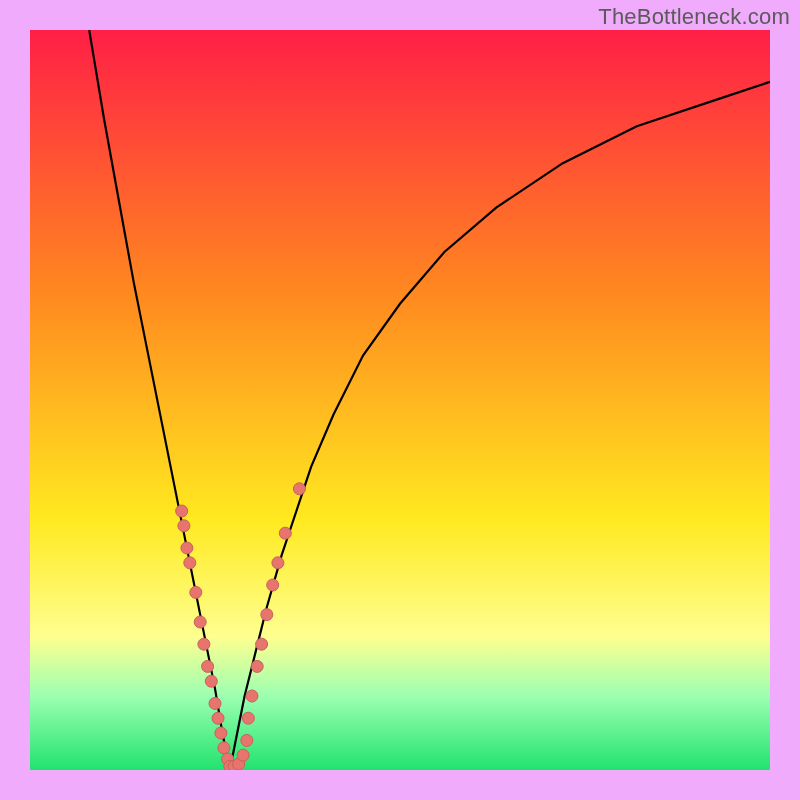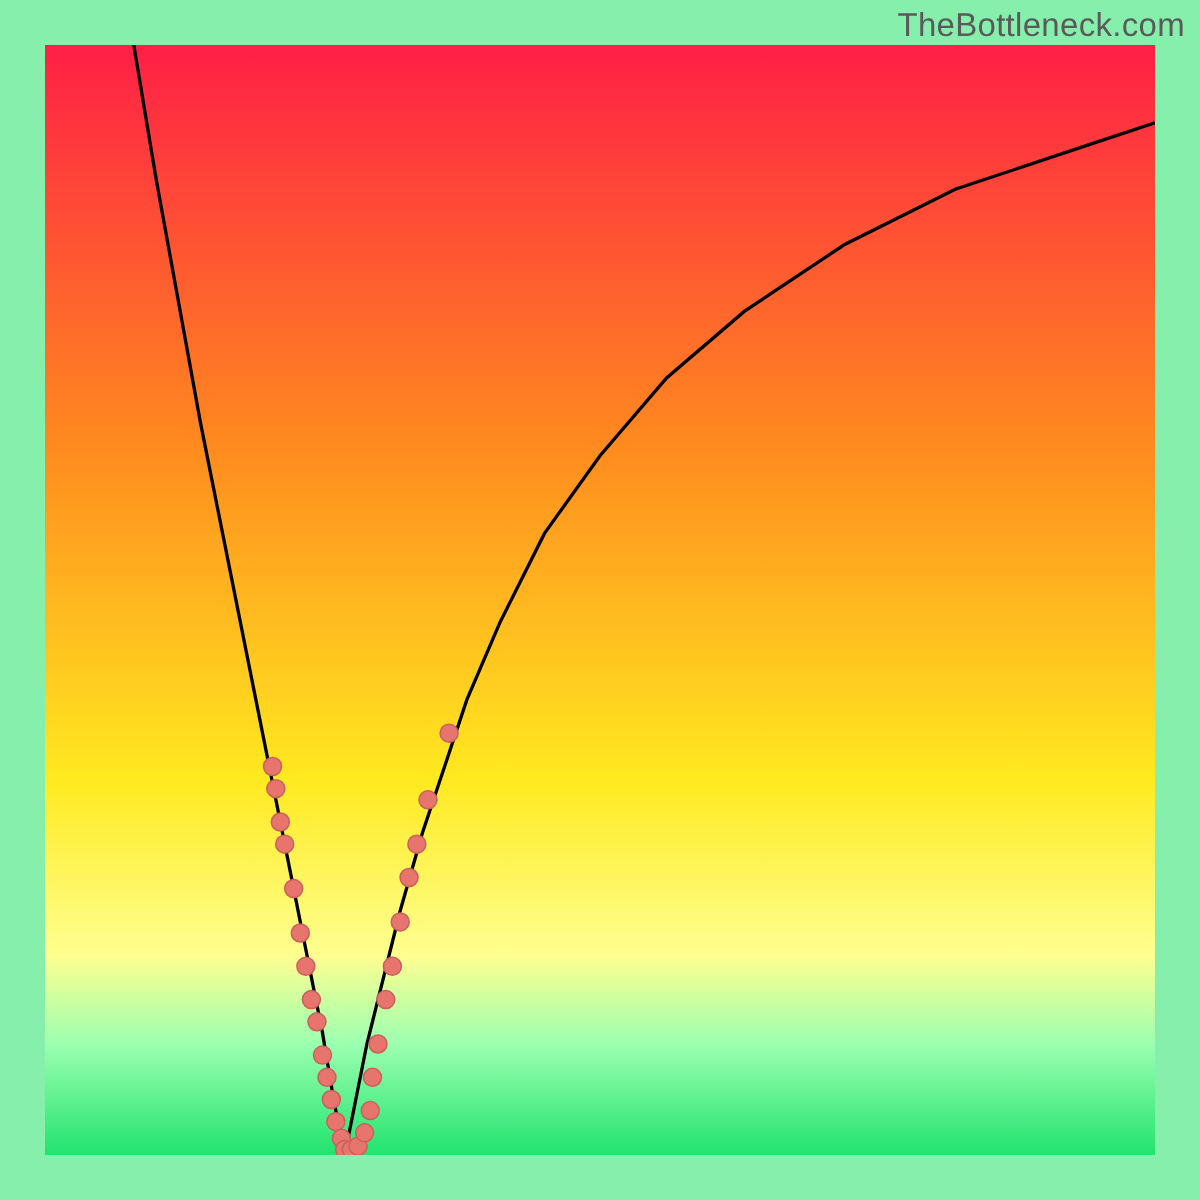--- a/index.html
+++ b/index.html
@@ -10,21 +10,21 @@
     overflow: hidden;
     background: #000;
     font-family: Arial, Helvetica, sans-serif;
   }
   .frame {
     position: absolute;
     left: 0;
     top: 0;
     width: 800px;
     height: 800px;
-    background: #86efac;
+    background: #f0abfc;
   }
   .plot-area {
     position: absolute;
     left: 30px;
     top: 30px;
     width: 740px;
     height: 740px;
   }
   .gradient {
     position: absolute;

